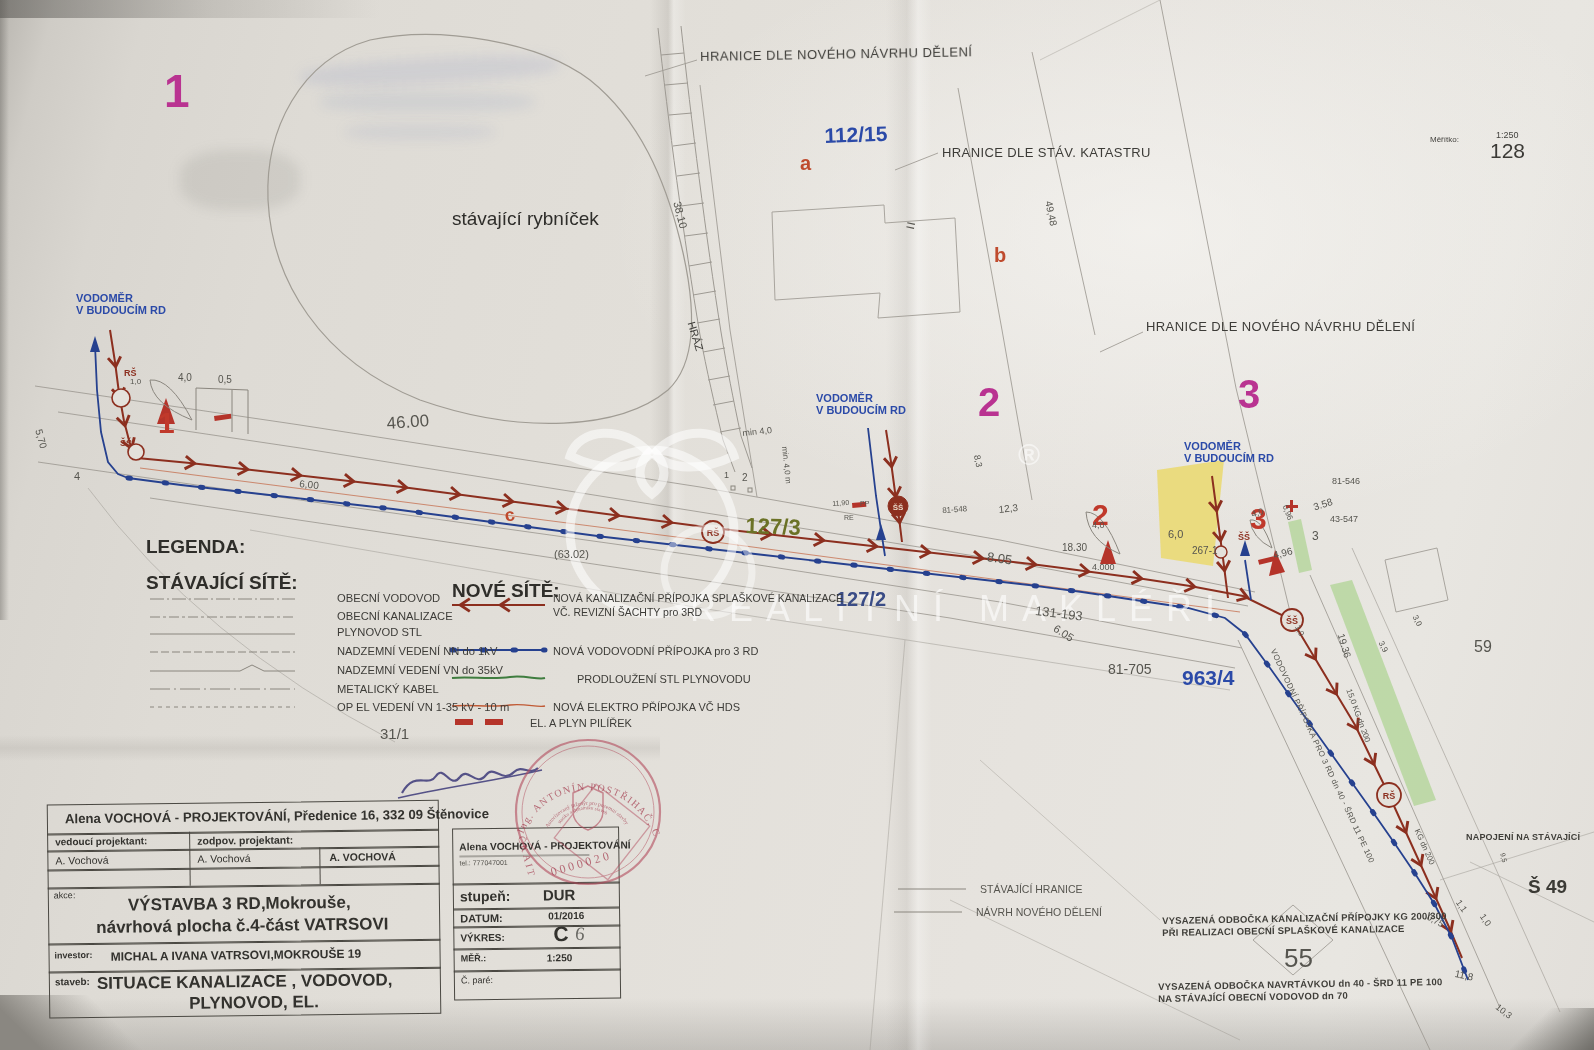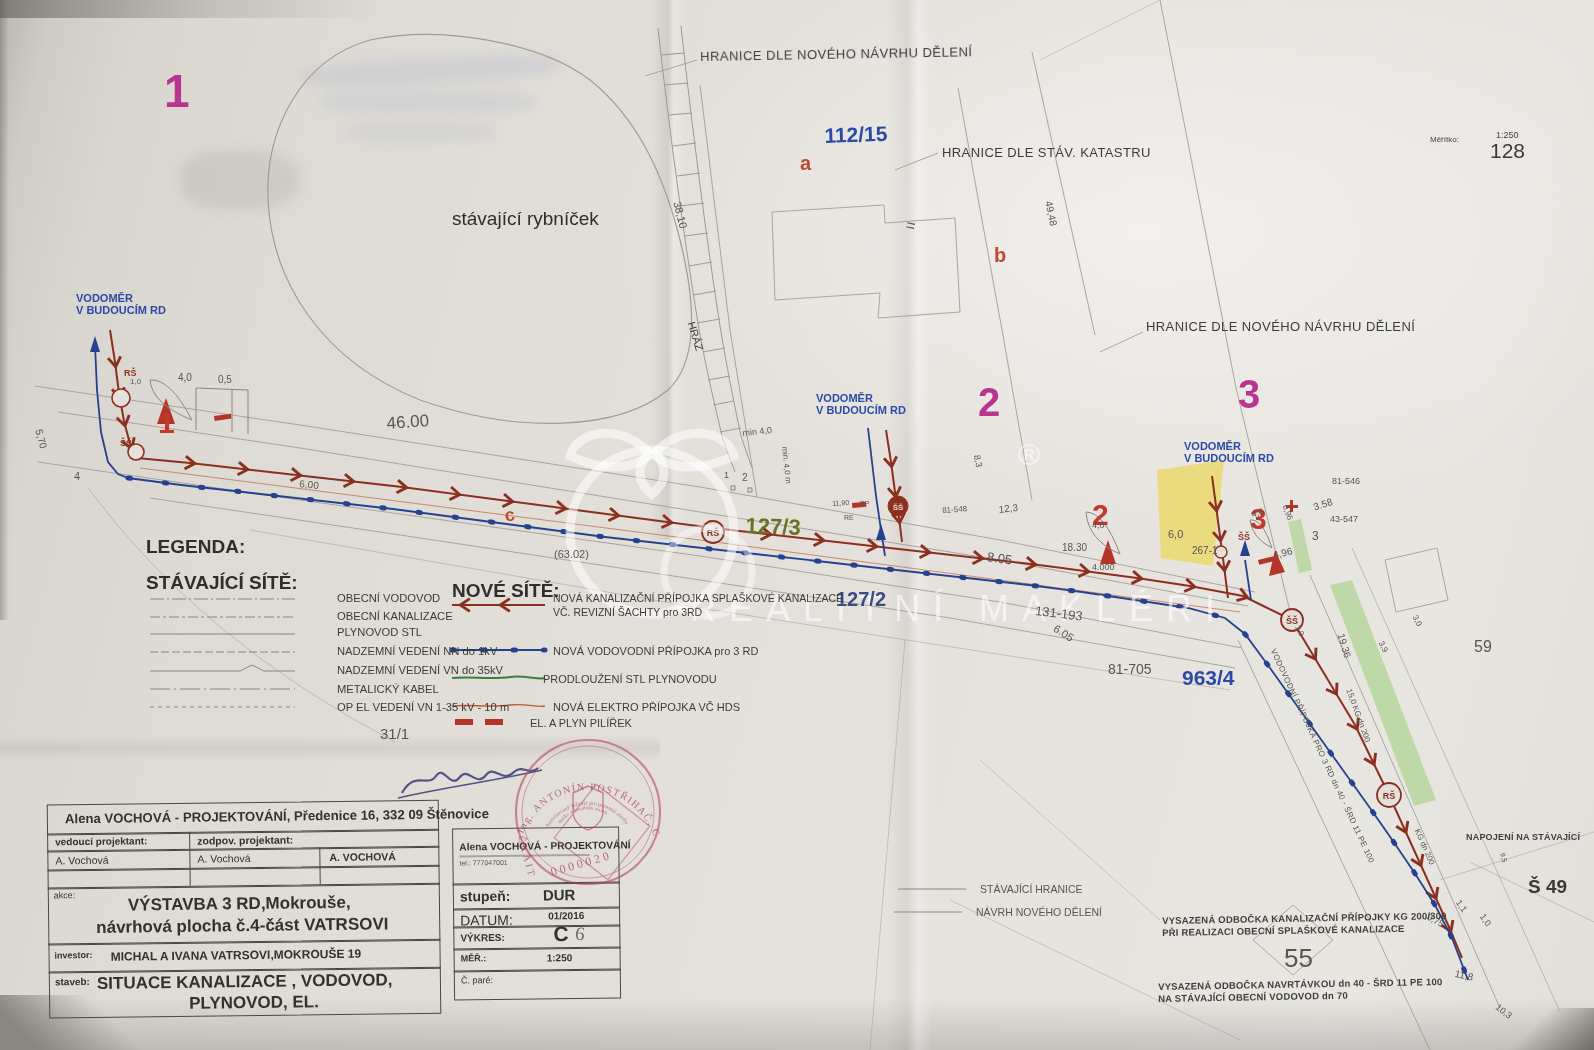--- a/index.html
+++ b/index.html
@@ -311,21 +311,21 @@
   <div class="lbl" style="left:337px;top:610px;font-size:11.2px;">OBECNÍ KANALIZACE</div>
   <div class="lbl" style="left:337px;top:626px;font-size:11.2px;">PLYNOVOD STL</div>
   <div class="lbl" style="left:337px;top:645px;font-size:11.2px;">NADZEMNÍ VEDENÍ  NN do 1kV</div>
   <div class="lbl" style="left:337px;top:664px;font-size:11.2px;">NADZEMNÍ VEDENÍ  VN do 35kV</div>
   <div class="lbl" style="left:337px;top:683px;font-size:11.2px;">METALICKÝ KABEL</div>
   <div class="lbl" style="left:337px;top:701px;font-size:11.2px;">OP EL VEDENÍ VN 1-35 kV   - 10 m</div>
   <div class="lbl b" style="left:452px;top:580px;font-size:19px;color:#2f2e2a;">NOVÉ SÍTĚ:</div>
   <div class="lbl" style="left:553px;top:592px;font-size:10.5px;white-space:pre-line;line-height:1.3;max-width:330px;">NOVÁ KANALIZAČNÍ PŘÍPOJKA SPLAŠKOVÉ KANALIZACE
 VČ. REVIZNÍ  ŠACHTY  pro 3RD</div>
   <div class="lbl" style="left:553px;top:645px;font-size:11px;">NOVÁ VODOVODNÍ  PŘÍPOJKA  pro 3 RD</div>
-  <div class="lbl" style="left:543px;top:673px;font-size:11px;">PRODLOUŽENÍ  STL  PLYNOVODU</div>
+  <div class="lbl" style="left:577px;top:673px;font-size:11px;">PRODLOUŽENÍ  STL  PLYNOVODU</div>
   <div class="lbl" style="left:553px;top:701px;font-size:11px;">NOVÁ ELEKTRO   PŘÍPOJKA VČ  HDS</div>
   <div class="lbl" style="left:530px;top:717px;font-size:11px;">EL. A PLYN PILÍŘEK</div>
 
   <div class="tb">
     <div class="tb-box" style="left:0;top:6px;width:390px;height:29px;"></div>
     <span style="left:18px;top:13px;font-size:13.2px;font-weight:bold;">Alena VOCHOVÁ - PROJEKTOVÁNÍ, Předenice 16, 332 09 Štěnovice</span>
 
     <div class="tb-box" style="left:0;top:35px;width:390px;height:17px;"></div>
     <div class="tb-vline" style="left:142px;top:35px;height:17px;"></div>
     <span style="left:8px;top:38px;font-size:10px;font-weight:bold;">vedoucí projektant:</span>
@@ -359,21 +359,21 @@
     <div class="tb-box" style="left:405px;top:35px;width:165px;height:55px;"></div>
     <span style="left:412px;top:48px;font-size:10.2px;font-weight:bold;">Alena  VOCHOVÁ - PROJEKTOVÁNÍ</span>
     <span style="left:412px;top:62px;width:130px;height:2px;background:rgba(80,78,72,.4);"></span>
     <span style="left:412px;top:66px;font-size:7px;color:#55534d;">tel.: 777047001</span>
 
     <div class="tb-box" style="left:405px;top:90px;width:165px;height:25px;"></div>
     <span style="left:412px;top:95px;font-size:14px;font-weight:bold;">stupeň:</span>
     <span style="left:495px;top:94px;font-size:15px;font-weight:bold;text-align:center;">DUR</span>
 
     <div class="tb-box" style="left:405px;top:115px;width:165px;height:18px;"></div>
-    <span style="left:412px;top:119px;font-size:14px;font-weight:normal;">DATUM:</span>
+    <span style="left:412px;top:119px;font-size:11px;font-weight:bold;">DATUM:</span>
     <span style="left:500px;top:118px;font-size:10px;font-weight:bold;">01/2016</span>
 
     <div class="tb-box" style="left:405px;top:133px;width:165px;height:22px;"></div>
     <span style="left:412px;top:139px;font-size:10px;font-weight:bold;">VÝKRES:</span>
     <span style="left:505px;top:130px;font-size:21px;font-weight:bold;">C</span>
     <span style="left:527px;top:131px;font-size:19px;color:#6a6964;transform:rotate(8deg);font-family:'Liberation Serif',serif;">6</span>
 
     <div class="tb-box" style="left:405px;top:155px;width:165px;height:22px;"></div>
     <span style="left:412px;top:160px;font-size:9px;font-weight:bold;">MĚŘ.:</span>
     <span style="left:498px;top:160px;font-size:10px;font-weight:bold;">1:250</span>

